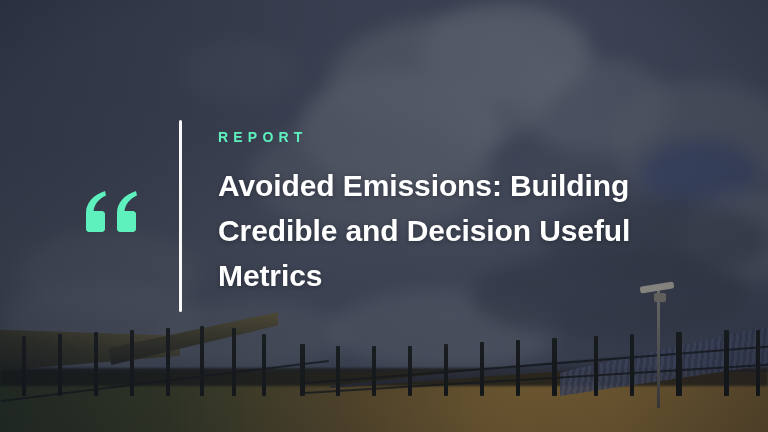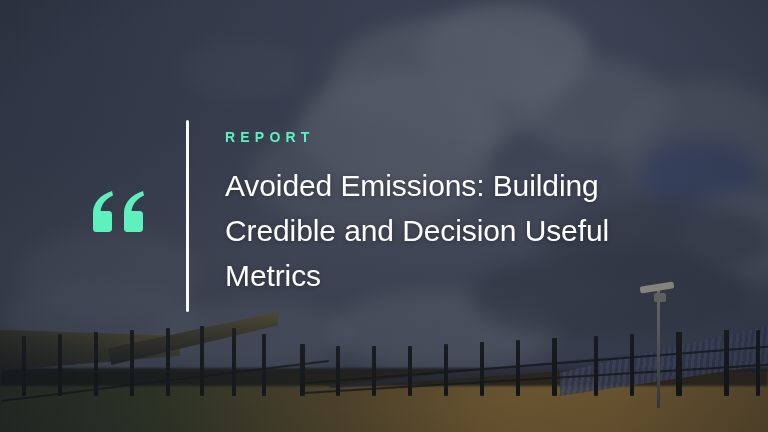--- a/index.html
+++ b/index.html
@@ -97,21 +97,21 @@
     position:absolute; left:640px; top:284px; width:34px; height:7px;
     background:#c9c4b4; transform:rotate(-9deg); border-radius:2px;
   }
   .lamp-box {
     position:absolute; left:654px; top:293px; width:12px; height:9px;
     background:#8e8a7e; border-radius:2px;
   }
 
   
   .content {
-    position:absolute; left:90px; top:0; height:432px;
+    position:absolute; left:83px; top:0; height:432px;
     display:flex; align-items:center; gap:0;
   }
 
   .quote-icon {
     width:58px; height:46px;
     display:flex; gap:7px; align-items:flex-start;
     margin-right:38px;
     margin-top:-8px;
   }
   .quote-icon svg { display:block; }
@@ -132,21 +132,21 @@
     font-weight:700;
     letter-spacing:5.2px;
     margin-bottom:19px;
     text-transform:uppercase;
     line-height:1;
   }
 
   .title {
     color:#ffffff;
     font-size:30px;
-    font-weight:400;
+    font-weight:700;
     line-height:45px;
     letter-spacing:-0.1px;
     max-width:460px;
     text-shadow:0 1px 4px rgba(10,14,24,.35);
   }
 </style>
 </head>
 <body>
 
 <div class="hero">

